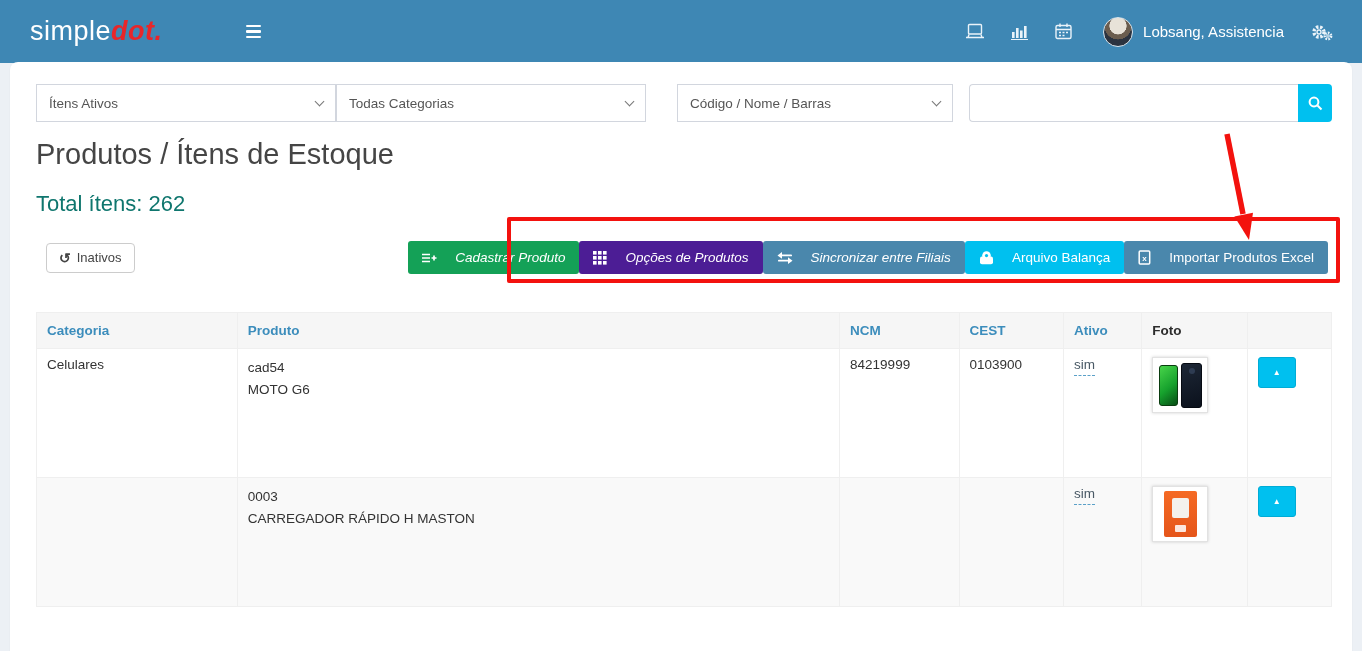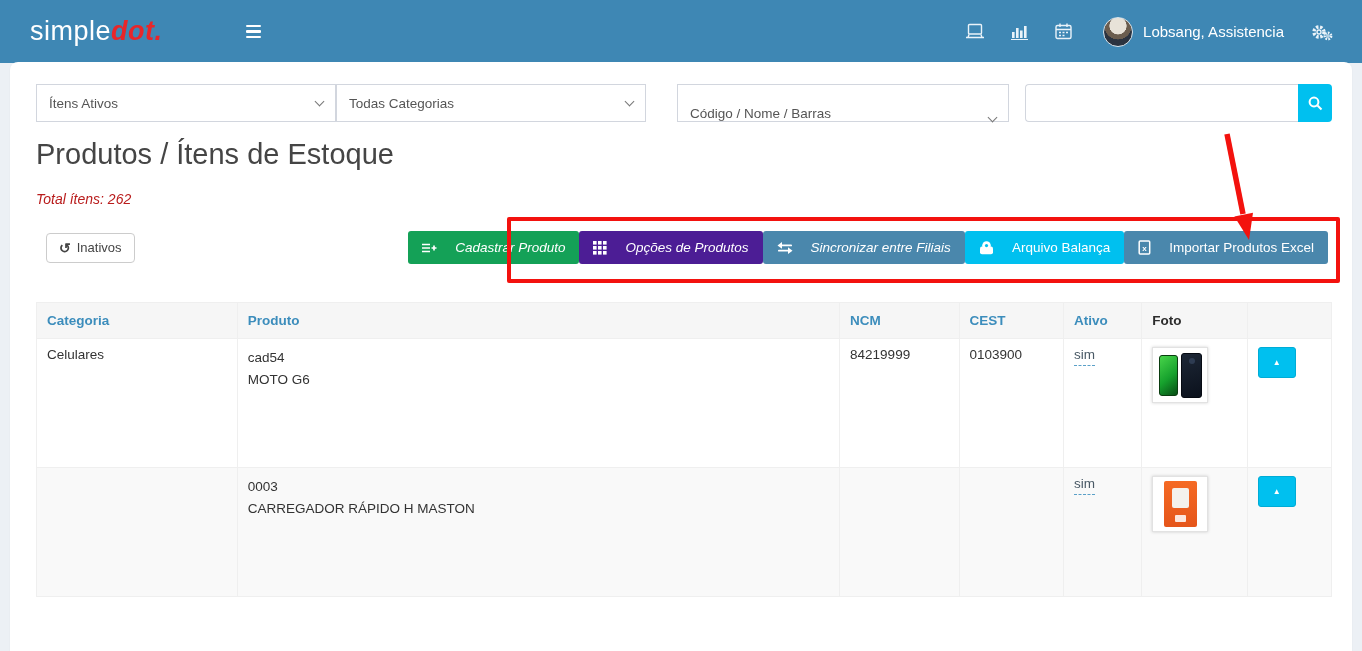--- a/index.html
+++ b/index.html
@@ -27,29 +27,29 @@
           background:#fff; border-radius:8px; box-shadow:0 1px 2px rgba(0,0,0,.06);
           padding:22px 20px 0 26px; }
 
   
   .filters { display:flex; align-items:center; }
   .sel { height:38px; border:1px solid #d2d6de; border-radius:0; background:#fff; color:#555;
          font-size:13.5px; display:flex; align-items:center; justify-content:space-between;
          padding:0 12px; cursor:pointer;gap:36px; }
   .sel .chev { width:7px; height:7px; border-right:1.8px solid #777; border-bottom:1.8px solid #777;
                transform:rotate(45deg); margin-top:-4px; flex:none; margin-left:8px; }
-  .sel1 { width:300px; } .sel2 { width:310px; } .sel3 { width:332px; margin-left:31px;align-items:flex-end; }
+  .sel1 { width:300px; } .sel2 { width:310px; } .sel3 { width:276px; margin-left:31px; }
   .searchgrp { display:flex; margin-left:16px; flex:1; }
   .searchgrp input { flex:1; height:38px; border:1px solid #d2d6de; border-right:none;
                      border-radius:4px 0 0 4px; padding:0 10px; font-size:13.5px; outline:none; }
   .search-btn { width:34px; height:38px; border:none; background:#00c0ef; border-radius:0 4px 4px 0;
                 color:#fff; cursor:pointer; display:flex; align-items:center; justify-content:center; }
 
   .page-title { font-size:29px; color:#454545; font-weight:400; margin-top:16px; }
-  .total-items { font-size:14px; color:#b91c1c; margin-top:20px;font-style:italic; }
+  .total-items { font-size:22px; color:#0f766e; margin-top:20px; }
 
   
   .toolbar { display:flex; align-items:center; justify-content:space-between; margin-top:24px; padding-left:10px; }
   .btn-inativos { background:#fff; border:1px solid #ccc; border-radius:4px; height:30px;
                   padding:0 12px; font-size:13px; color:#444; cursor:pointer;
                   display:flex; align-items:center; gap:6px; }
   .btn-inativos .undo { font-size:14px; font-weight:bold; line-height:1; }
   .btn-group { display:flex; margin-right:4px; }
   .tb-btn { height:33px; border:none; color:#fff; font-size:13.5px; padding:0 14px; cursor:pointer;
             border-radius:3px; display:flex; align-items:center; gap:18px; font-family:inherit; }

